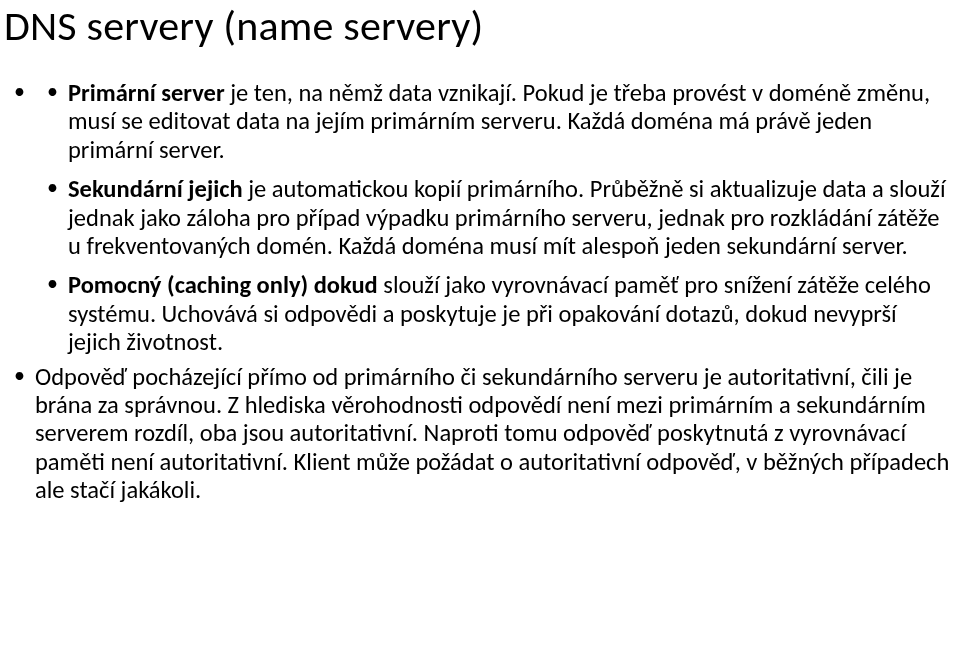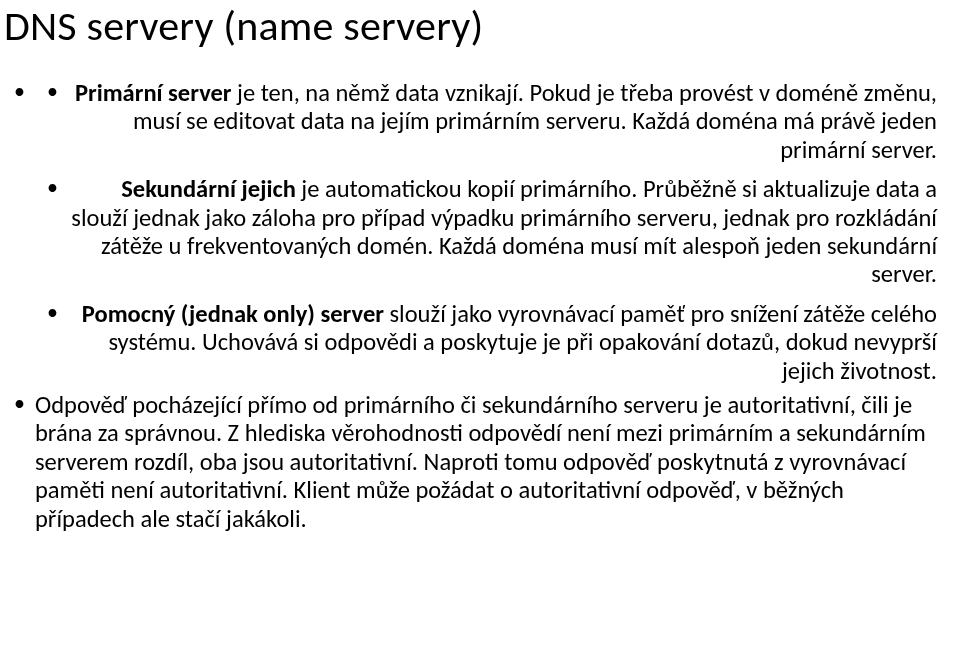--- a/index.html
+++ b/index.html
@@ -8,21 +8,21 @@
     font-family: Calibri, "Segoe UI", Arial, sans-serif;
     color: #000;
     background: #fff;
     width: 960px;
     height: 651px;
     overflow: hidden;
     box-sizing: border-box;
   }
   .slide {
     box-sizing: border-box;
-    padding: 0 23px 0 4px;
+    padding: 0 8px 0 4px;
   }
   h1.title {
     font-weight: 400;
     font-size: 42px;
     margin: 0 0 28px 0;
     letter-spacing: 0.2px;
     color: #000;
   }
   ul.level1 {
     list-style: none;
@@ -48,21 +48,20 @@
     list-style: none;
     margin: 2px 0 2px 0;
     padding: 0 0 0 30px;
     font-size: 24.5px;
     line-height: 1.16;
   }
   ul.level2 > li {
     position: relative;
     margin: 11px 0 4px 0;
     padding-left: 3px;
-    text-align: right;
   }
   ul.level2 > li::before {
     content: "•";
     position: absolute;
     left: -18px;
     top: 0;
     font-size: 22px;
     line-height: 1.2;
   }
   .b { font-weight: 700; }
@@ -76,21 +75,21 @@
   <ul class="level1">
     <li>
       <ul class="level2">
         <li>
           <span class="b">Primární server</span><span> je ten, na němž data vznikají. Pokud je třeba provést v doméně změnu, musí se editovat data na jejím primárním serveru. Každá doména má právě jeden primární server.</span>
         </li>
         <li>
           <span class="b">Sekundární jejich</span><span> je automatickou kopií primárního. Průběžně si aktualizuje data a slouží jednak jako záloha pro případ výpadku primárního serveru, jednak pro rozkládání zátěže u frekventovaných domén. Každá doména musí mít alespoň jeden sekundární server.</span>
         </li>
         <li>
-          <span class="b">Pomocný (jednak only) server</span><span> slouží jako vyrovnávací paměť pro snížení zátěže celého systému. Uchovává si odpovědi a poskytuje je při opakování dotazů, dokud nevyprší jejich životnost.</span>
+          <span class="b">Pomocný (caching only) dokud</span><span> slouží jako vyrovnávací paměť pro snížení zátěže celého systému. Uchovává si odpovědi a poskytuje je při opakování dotazů, dokud nevyprší jejich životnost.</span>
         </li>
       </ul>
     </li>
     <li>
       <span>Odpověď pocházející přímo od primárního či sekundárního serveru je autoritativní, čili je brána za správnou. Z hlediska věrohodnosti odpovědí není mezi primárním a sekundárním serverem rozdíl, oba jsou autoritativní. Naproti tomu odpověď poskytnutá z vyrovnávací paměti není autoritativní. Klient může požádat o autoritativní odpověď, v běžných případech ale stačí jakákoli.</span>
     </li>
   </ul>
 </div>
 
 </body></html>

